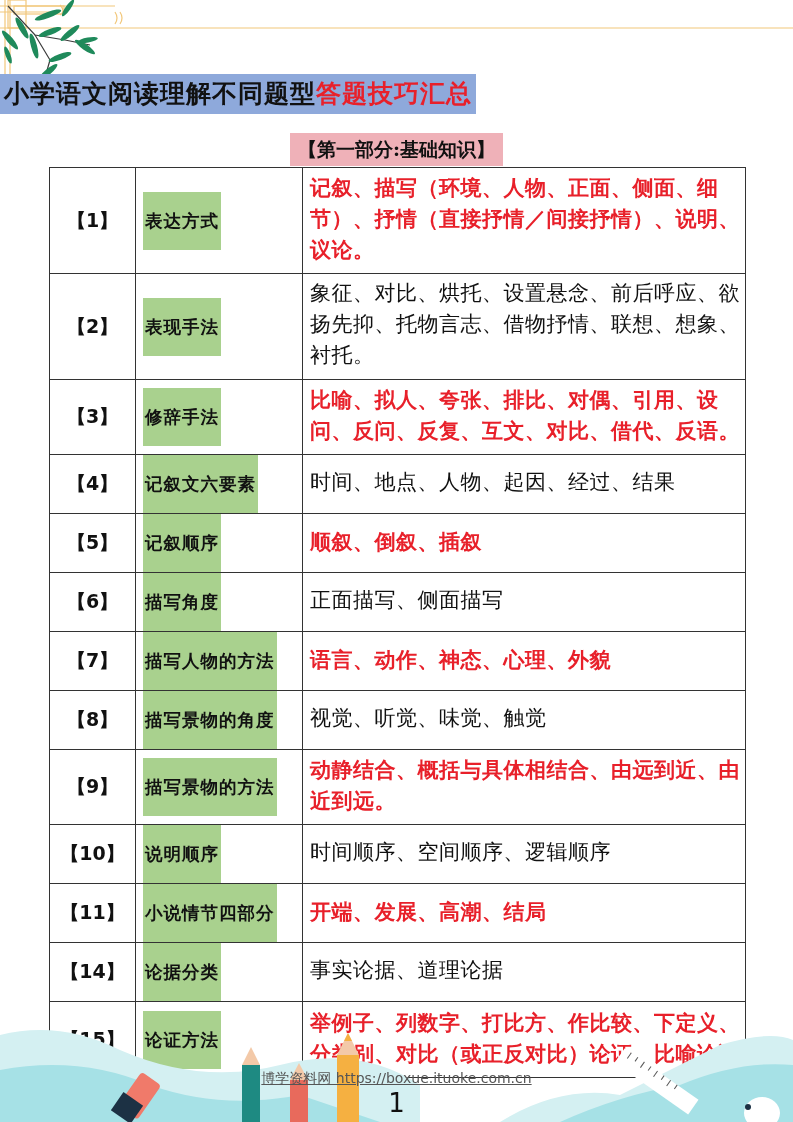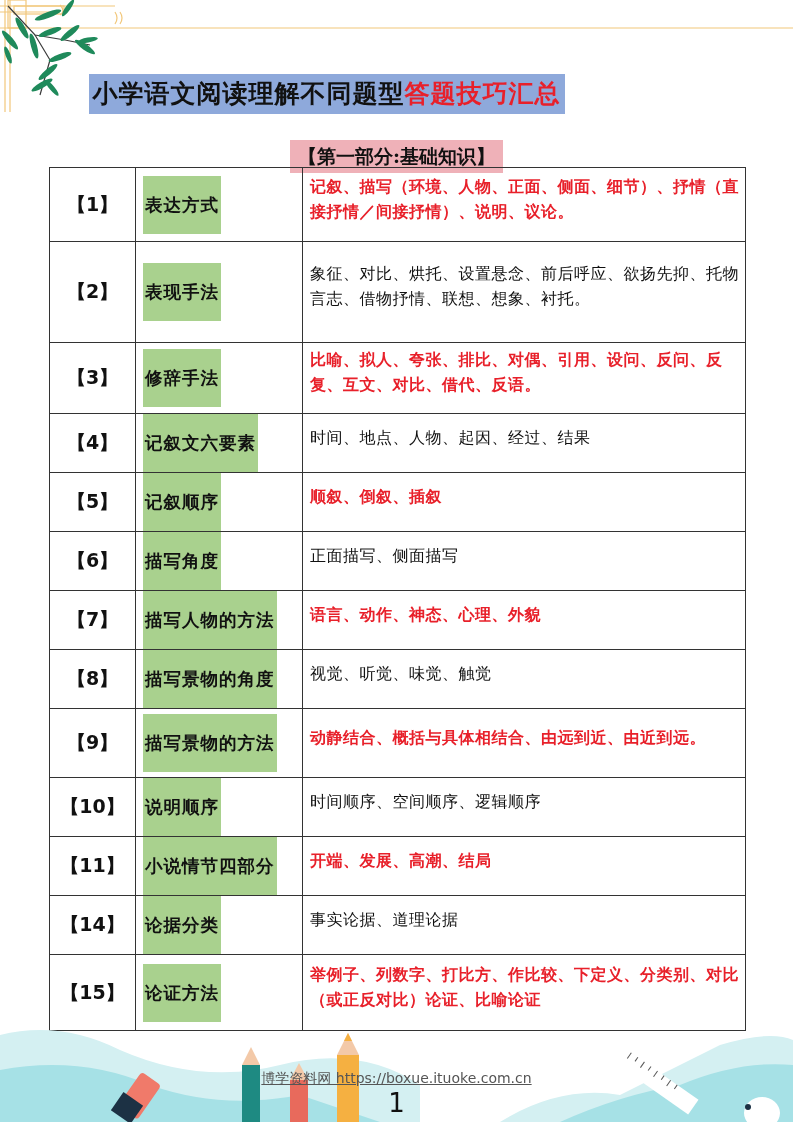--- a/index.html
+++ b/index.html
@@ -2,51 +2,51 @@
 <html><head>
 <meta charset="utf-8">
 <style>
   * { box-sizing: border-box; margin: 0; padding: 0; }
   html, body { width: 793px; height: 1122px; background: #ffffff; overflow: hidden; }
   body { position: relative; font-family: "DejaVu Serif", serif; color: #111; }
 
   .deco-top { position: absolute; left: 0; top: 0; width: 793px; height: 120px; }
   .deco-bottom { position: absolute; left: 0; top: 1025px; width: 793px; height: 97px; }
 
-  .title-wrap { position: absolute; top: 74px; left: 13px; width: 627px; text-align: center; }
+  .title-wrap { position: absolute; top: 74px; left: 0; width: 627px; }
   .title {
     display: inline-block; background: #8ea9db; padding: 2px 4px;
     font-size: 25px; font-weight: bold; letter-spacing: 1px; line-height: 36px;
     font-family: "DejaVu Serif", serif;
   }
   .title .t-black { color: #111; }
   .title .t-red { color: #e8202a; }
 
-  .section-wrap { position: absolute; top: 140px; left: 0; width: 793px; text-align: center; }
+  .section-wrap { position: absolute; top: 133px; left: 0; width: 793px; text-align: center; }
   .section {
     display: inline-block; background: #efb1b8; padding: 0 8px;
     font-size: 19px; font-weight: bold; line-height: 33px; color: #111;
   }
 
   table.kb {
     position: absolute; top: 167px; left: 49px; width: 696px;
     border-collapse: collapse; table-layout: fixed;
   }
   table.kb td { border: 1px solid #333; vertical-align: middle; }
   col.c-num { width: 86px; }
   col.c-label { width: 167px; }
   col.c-content { width: 443px; }
   td.num { text-align: center; font-size: 19px; font-weight: bold; font-family: "DejaVu Sans", sans-serif; }
   td.label { padding-left: 7px; }
   .label-hl {
     display: inline-block; background: #a9d18e; padding: 16px 2px;
     font-size: 17.5px; font-weight: bold; letter-spacing: 1px; line-height: 26px; color: #111;
   }
   td.content {
-    padding: 4px 4px 16px 7px; font-size: 16px; line-height: 25px; letter-spacing: 0.5px;
+    padding: 4px 4px 8px 7px; font-size: 21px; line-height: 31px; letter-spacing: 0.5px;
     font-weight: bold;
   }
   td.content.red { color: #e8202a; }
   td.content.black { color: #111; font-weight: normal; }
 
   .watermark {
     position: absolute; top: 1070px; left: 0; width: 793px; text-align: center;
     font-family: "DejaVu Sans", sans-serif; font-size: 14px; color: #555; text-decoration: underline;
   }
   .page-num {

